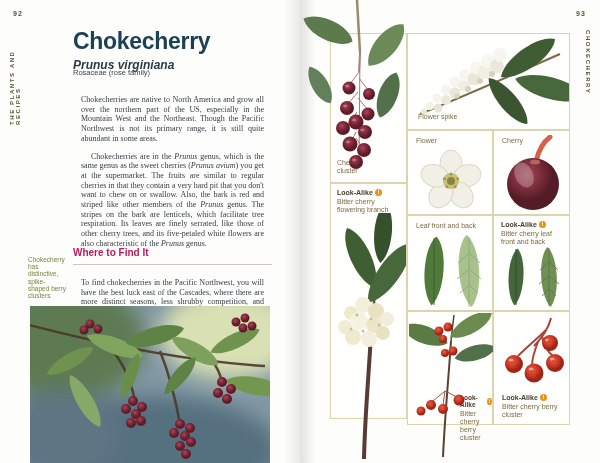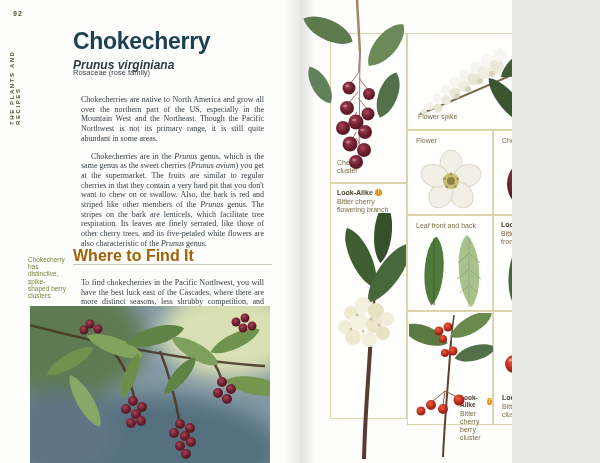--- a/index.html
+++ b/index.html
@@ -1,35 +1,35 @@
 <!DOCTYPE html>
 <html><head>
 <meta charset="utf-8">
 <style>
   html,body{margin:0;padding:0;background:#e8e8e4;}
-  #spread{position:relative;width:512px;height:463px;background:#fdfdfb;overflow:hidden;
+  #spread{position:relative;width:600px;height:463px;background:#fdfdfb;overflow:hidden;
           font-family:"Liberation Sans",sans-serif;}
   .abs{position:absolute;}
   
   #gutter{left:284px;top:0;width:32px;height:463px;
     background:linear-gradient(to right,rgba(0,0,0,0) 0%,rgba(0,0,0,0.07) 45%,rgba(0,0,0,0.10) 55%,rgba(0,0,0,0) 100%);}
   
   .pagenum{font-size:7px;font-weight:bold;color:#565335;letter-spacing:1px;}
   .vtext{font-size:6px;font-weight:bold;color:#565335;letter-spacing:1.6px;
          writing-mode:vertical-rl;}
   .vtext.up{transform:rotate(180deg);}
   
   #title{left:73px;top:28px;font-size:23px;font-weight:bold;color:#1c4054;letter-spacing:-0.3px;}
   #latin{left:73px;top:58px;font-size:12px;font-weight:bold;font-style:italic;color:#2c3a44;}
   #family{left:73px;top:67.5px;font-size:7.5px;color:#3a434a;}
   .bodycol{left:73px;width:199px;font-family:"Liberation Serif",serif;font-size:8px;
            line-height:9.7px;color:#343d43;text-align:justify;}
   .bodycol p{margin:8px;}
   .bodycol p.ind{text-indent:10px;}
-  #whereHead{left:73px;top:247px;font-size:16px;font-weight:bold;color:#a16207;}
+  #whereHead{left:73px;top:247px;font-size:10px;font-weight:bold;color:#be185d;}
   #whereRule{left:73px;top:264px;width:199px;height:1px;background:#c9c6bb;}
   #marginNote{left:28px;top:256px;width:38px;font-size:6.5px;line-height:7.2px;color:#76853f;}
   
   .panel{position:absolute;border:1px solid #dcd4ad;background:#fffffe;box-sizing:border-box;}
   .plabel{position:absolute;font-size:7px;color:#7b6b44;line-height:8px;}
   .lookrow{display:flex;align-items:center;gap:2px;margin-bottom:2px;}
   .lookword{font-size:7px;font-weight:bold;color:#453f2c;}
   .la-icon{display:inline-block;width:7px;height:7px;border-radius:50%;background:#e8921c;
            color:#fff;font-size:5.5px;font-weight:bold;line-height:7px;text-align:center;}
   .sublabel{font-size:7px;color:#7b6b44;line-height:8px;}

